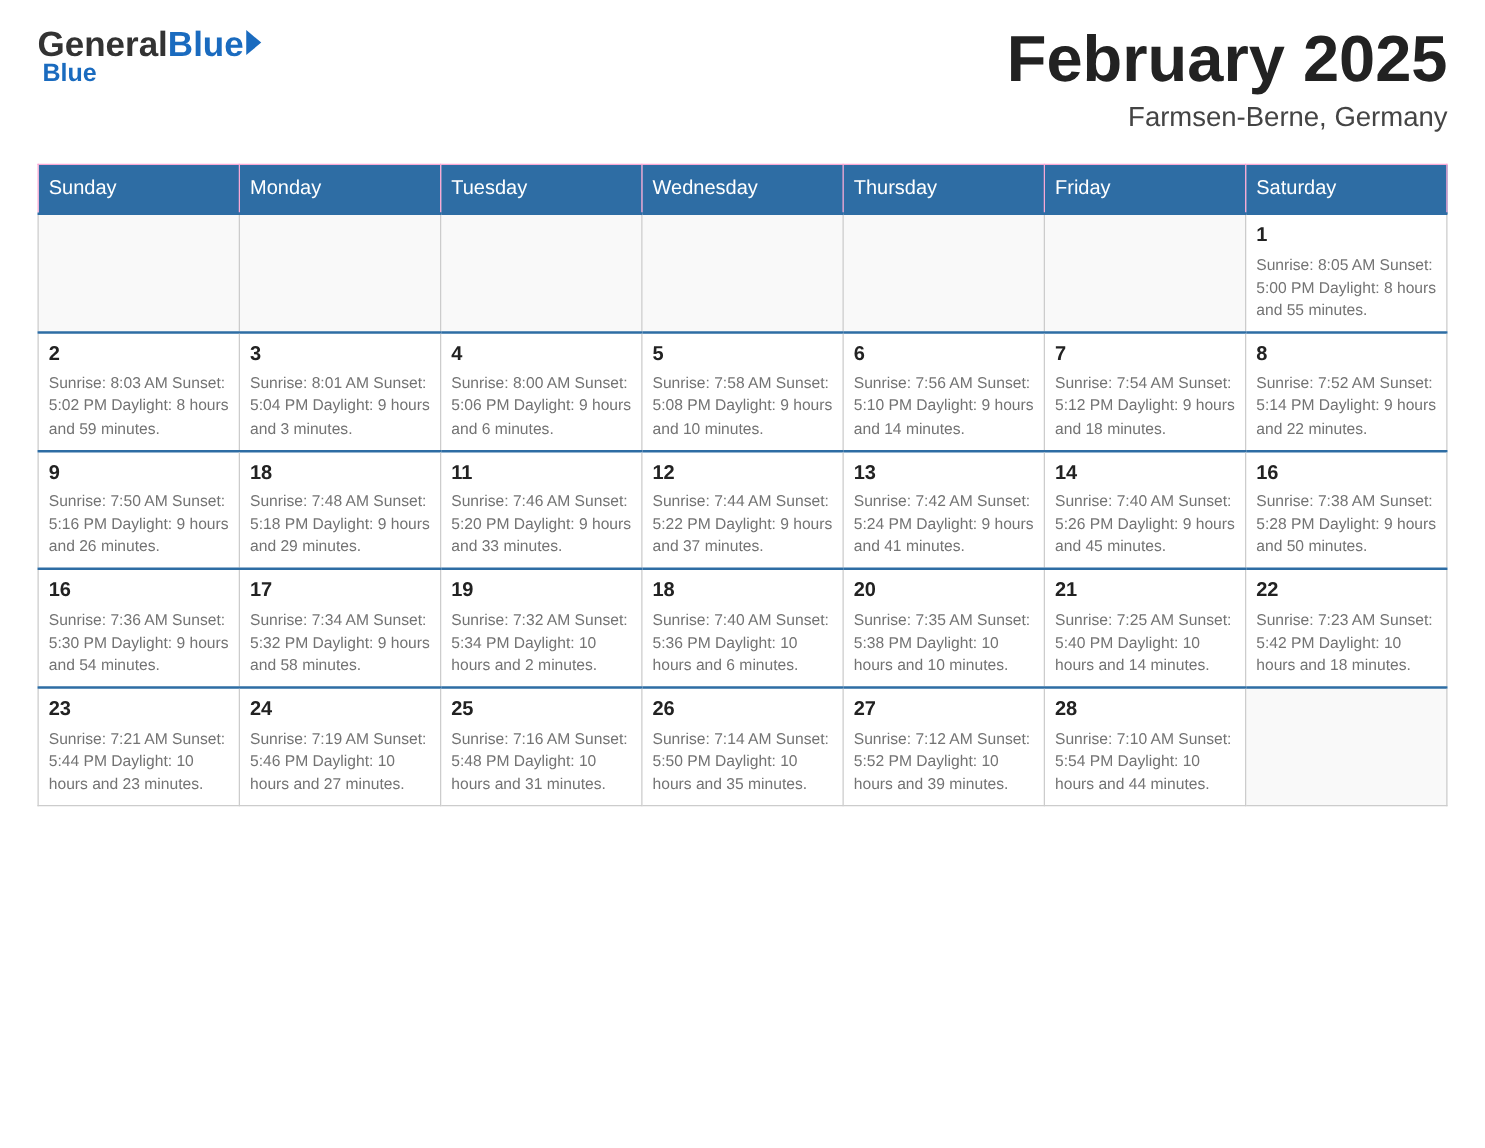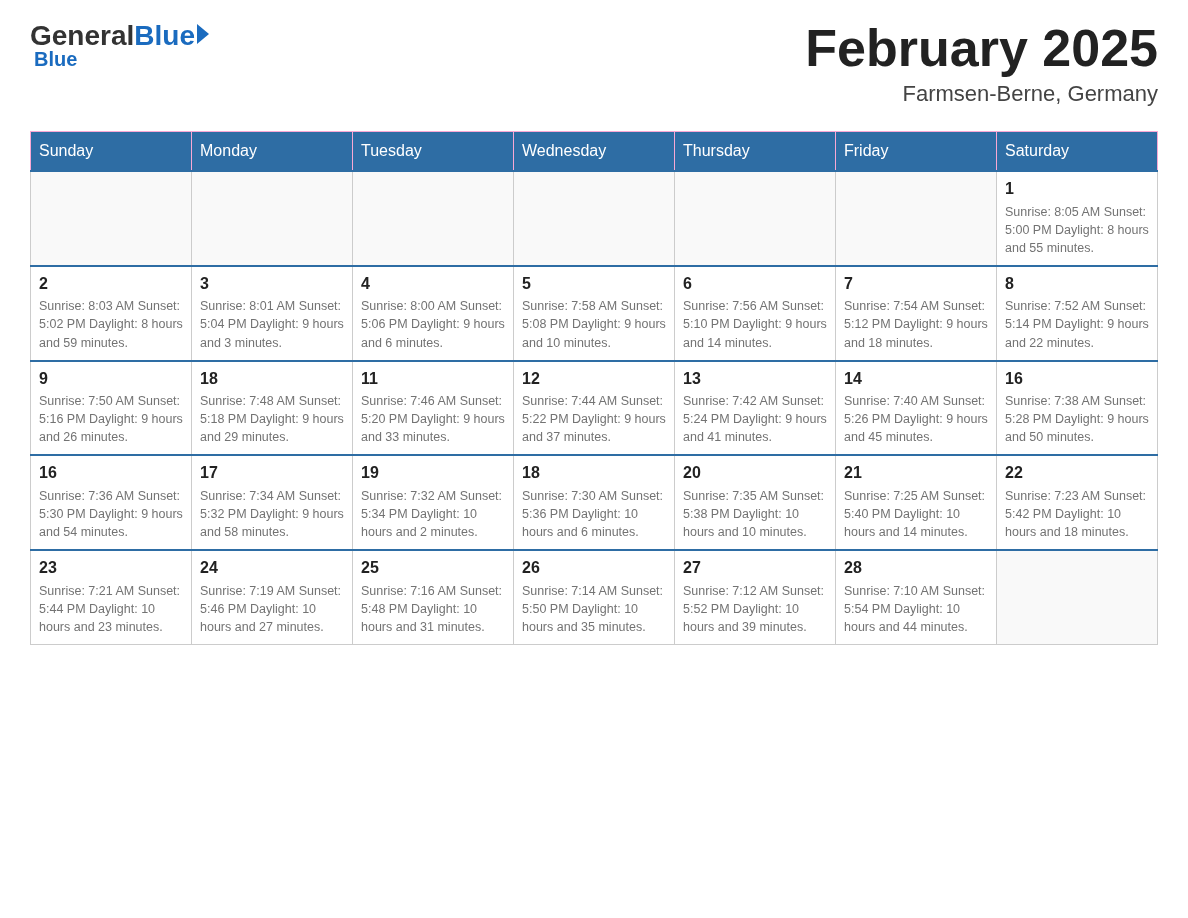--- a/index.html
+++ b/index.html
@@ -251,21 +251,21 @@
 Daylight: 9 hours and 58 minutes.</div>
         </td>
         <td>
           <span class="day-number">19</span>
           <div class="day-info">Sunrise: 7:32 AM
 Sunset: 5:34 PM
 Daylight: 10 hours and 2 minutes.</div>
         </td>
         <td>
           <span class="day-number">18</span>
-          <div class="day-info">Sunrise: 7:30 AM
+          <div class="day-info">Sunrise: 7:40 AM
 Sunset: 5:36 PM
 Daylight: 10 hours and 6 minutes.</div>
         </td>
         <td>
           <span class="day-number">20</span>
           <div class="day-info">Sunrise: 7:35 AM
 Sunset: 5:38 PM
 Daylight: 10 hours and 10 minutes.</div>
         </td>
         <td>

